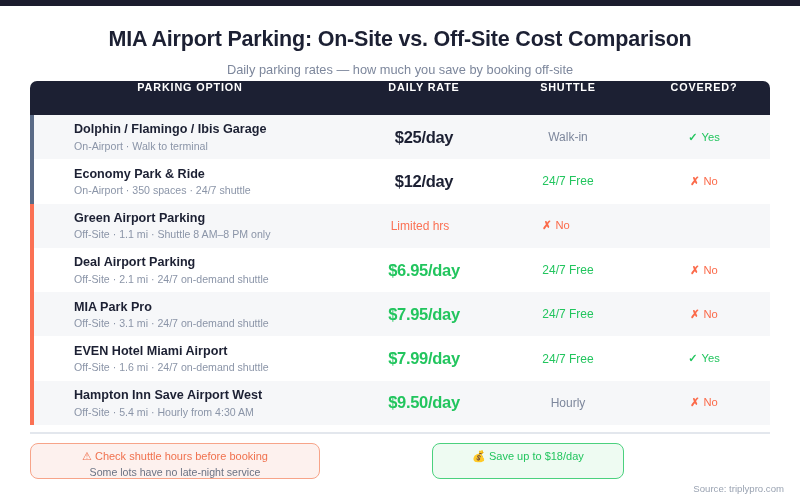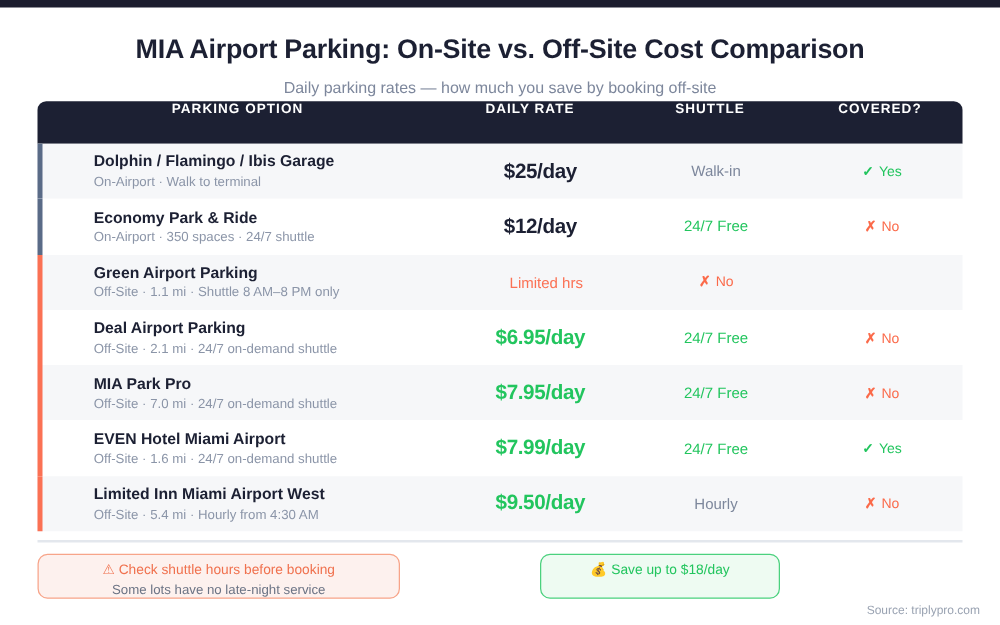--- a/index.html
+++ b/index.html
@@ -96,23 +96,22 @@
     position: absolute;
     left: 0; top: 0;
     width: 4px;
     height: 100%;
   }
   .accent.onsite  { background: #5a6b87; }
   .accent.offsite { background: #fb7154; }
 
   .cell-name {
     width: 320px;
-    padding-left: 28px;
+    padding-left: 44px;
     box-sizing: border-box;
-    margin-left: 17px;
   }
   .opt-name {
     font-size: 12.6px;
     font-weight: bold;
     color: #1c2033;
     line-height: 1.15;
   }
   .opt-meta {
     font-size: 10.6px;
     color: #8b95a8;
@@ -271,40 +270,40 @@
             <div class="opt-meta">Off-Site · 2.1 mi · 24/7 on-demand shuttle</div>
           </div>
           <div class="cell-rate green">$6.95/day</div>
           <div class="cell-shuttle green">24/7 Free</div>
           <div class="cell-covered no"><span class="mark">✗</span><span>No</span></div>
         </div>
         <div class="row alt">
           <div class="accent offsite"></div>
           <div class="cell-name">
             <div class="opt-name">MIA Park Pro</div>
-            <div class="opt-meta">Off-Site · 7.0 mi · 24/7 on-demand shuttle</div>
+            <div class="opt-meta">Off-Site · 3.1 mi · 24/7 on-demand shuttle</div>
           </div>
           <div class="cell-rate green">$7.95/day</div>
           <div class="cell-shuttle green">24/7 Free</div>
           <div class="cell-covered no"><span class="mark">✗</span><span>No</span></div>
         </div>
         <div class="row">
           <div class="accent offsite"></div>
           <div class="cell-name">
             <div class="opt-name">EVEN Hotel Miami Airport</div>
             <div class="opt-meta">Off-Site · 1.6 mi · 24/7 on-demand shuttle</div>
           </div>
           <div class="cell-rate green">$7.99/day</div>
           <div class="cell-shuttle green">24/7 Free</div>
           <div class="cell-covered yes"><span class="mark">✓</span><span>Yes</span></div>
         </div>
         <div class="row alt">
           <div class="accent offsite"></div>
           <div class="cell-name">
-            <div class="opt-name">Limited Inn Miami Airport West</div>
+            <div class="opt-name">Hampton Inn Save Airport West</div>
             <div class="opt-meta">Off-Site · 5.4 mi · Hourly from 4:30 AM</div>
           </div>
           <div class="cell-rate green">$9.50/day</div>
           <div class="cell-shuttle gray">Hourly</div>
           <div class="cell-covered no"><span class="mark">✗</span><span>No</span></div>
         </div>
       </div>
 
   </div>
 

